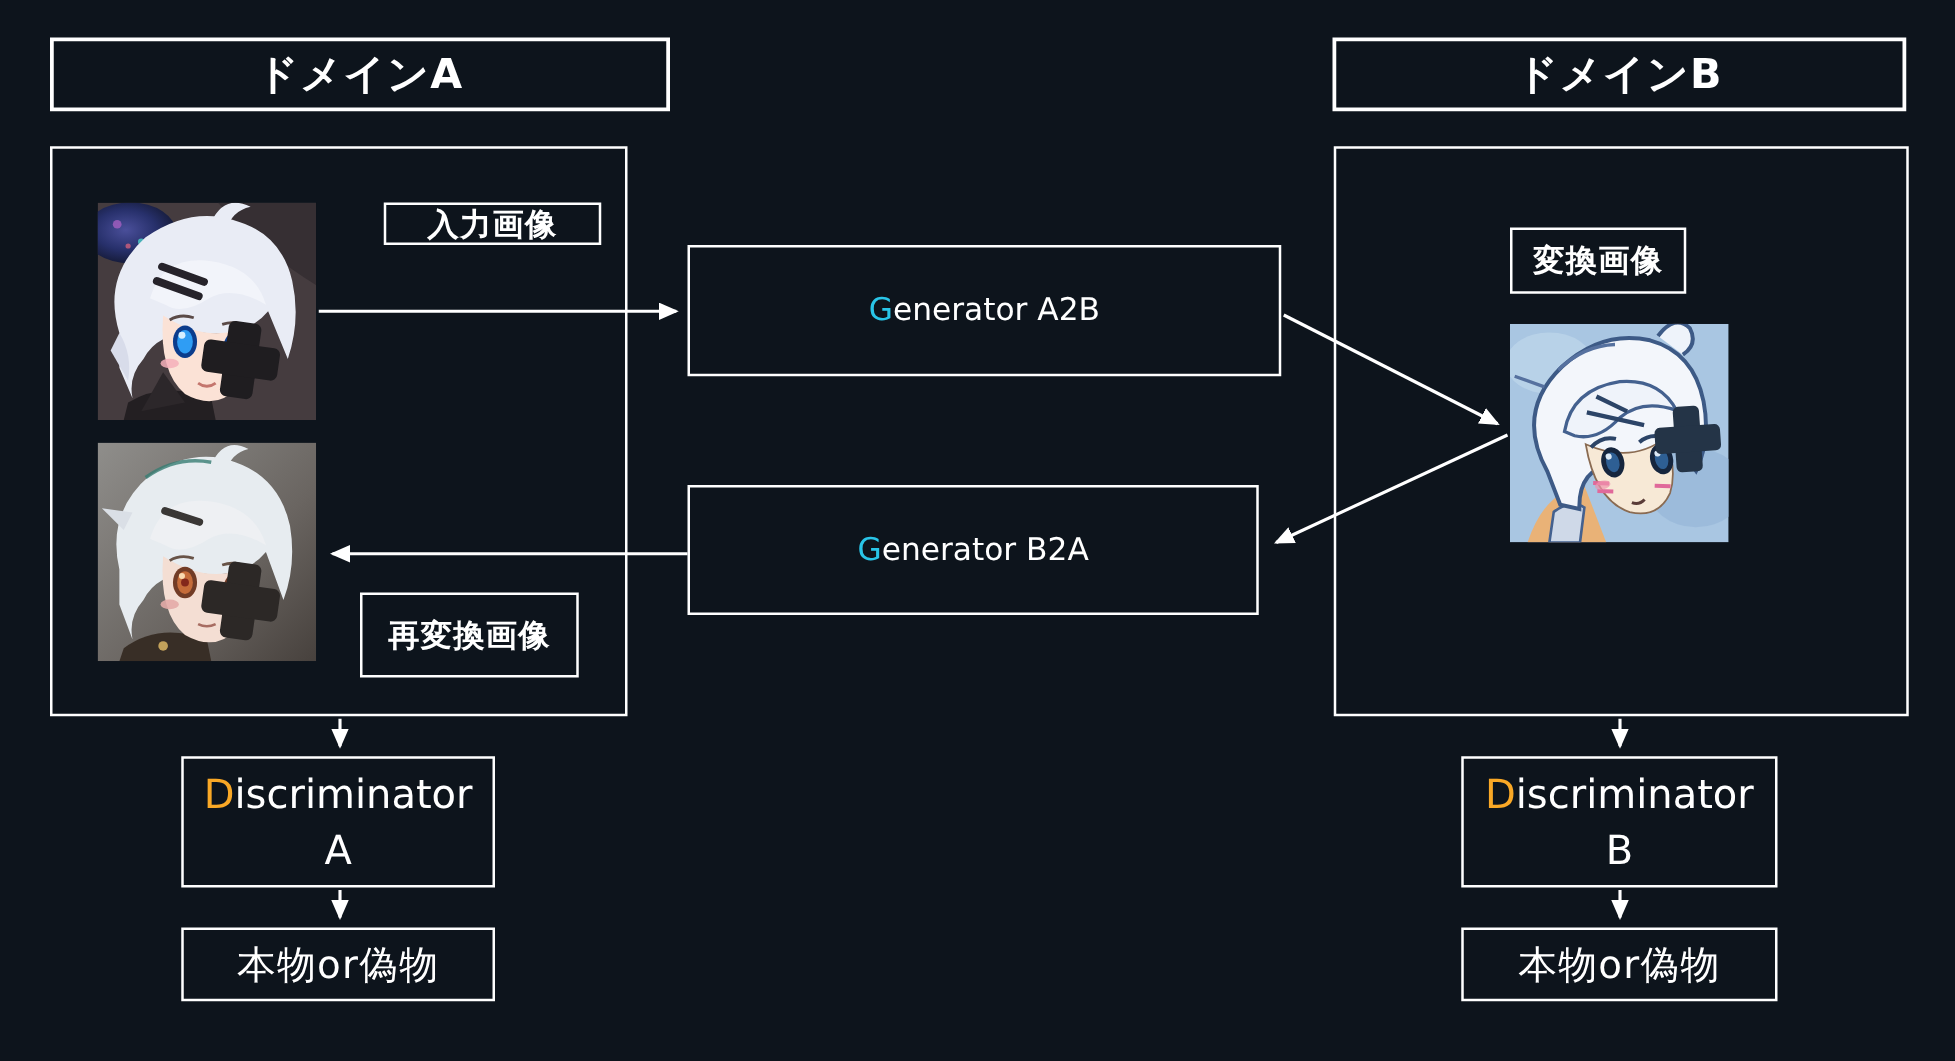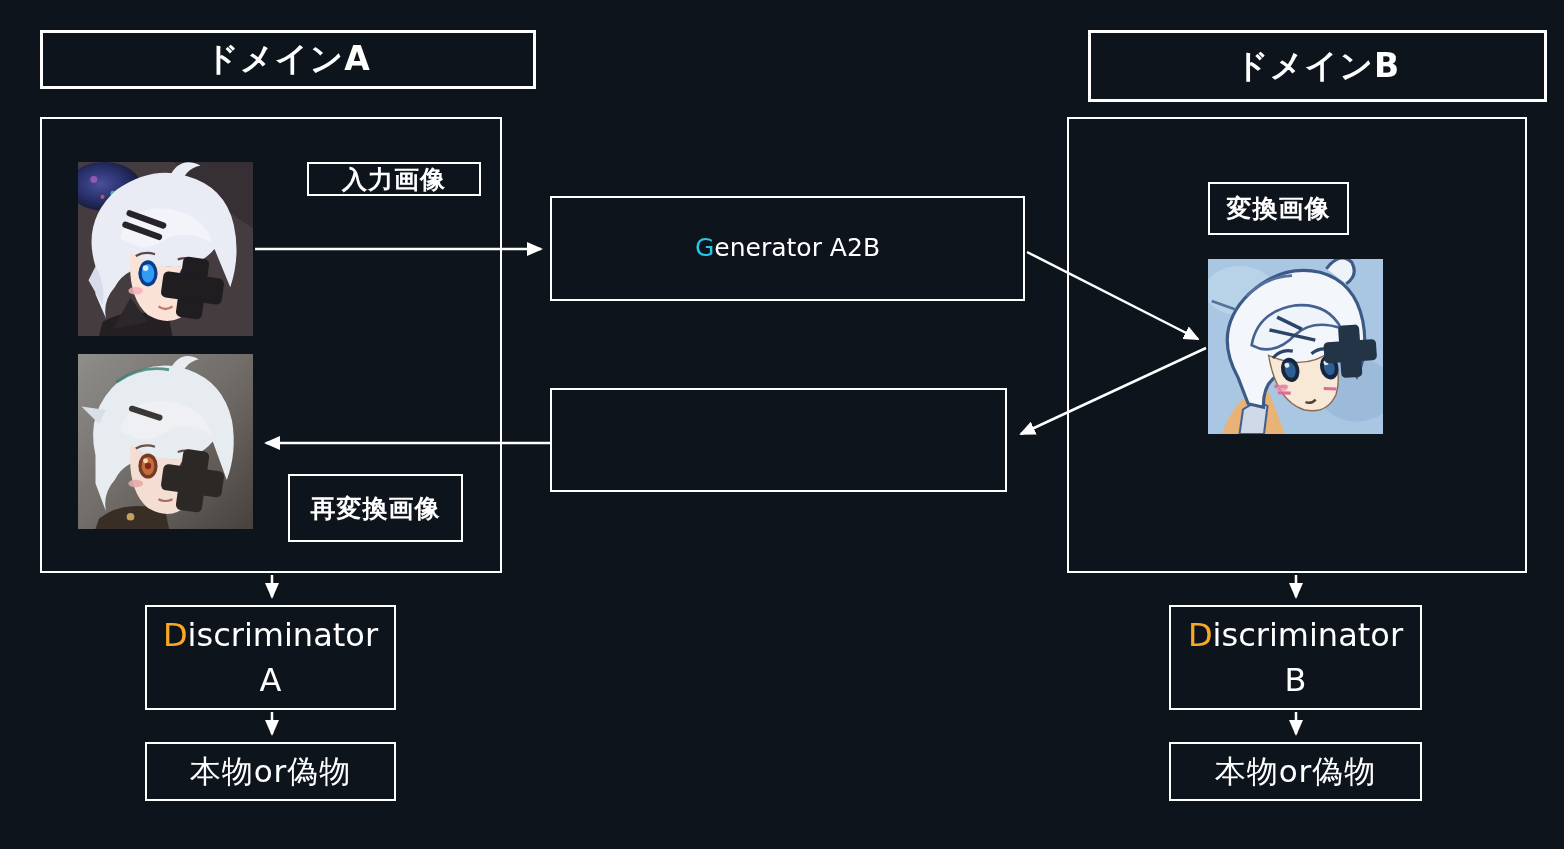--- a/index.html
+++ b/index.html
@@ -162,23 +162,26 @@
     <span>再変換画像</span>
   </div>
 
   <div class="box gen-box" style="left:550px;top:196px;width:475px;height:105px">
     <div>
       <span class="accent-g">G</span><span>enerator A2B</span>
     </div>
   </div>
 
   <div class="box gen-box" style="left:550px;top:388px;width:457px;height:104px">
-  </div>
-
-  <div class="box title-box" style="left:1088px;top:30px;width:459px;height:72px;border-width:3px">
+    <div>
+      <span class="accent-g">G</span><span>enerator B2A</span>
+    </div>
+  </div>
+
+  <div class="box title-box" style="left:1066px;top:30px;width:459px;height:59px;border-width:3px">
     <span>ドメインB</span>
   </div>
 
   <div class="box outline-box" style="left:1067px;top:117px;width:460px;height:456px"></div>
 
   <div class="box jp-label" style="left:1208px;top:182px;width:141px;height:53px">
     <span>変換画像</span>
   </div>
 
   <div class="imgbox" style="left:1208px;top:259px;width:175px;height:175px">

